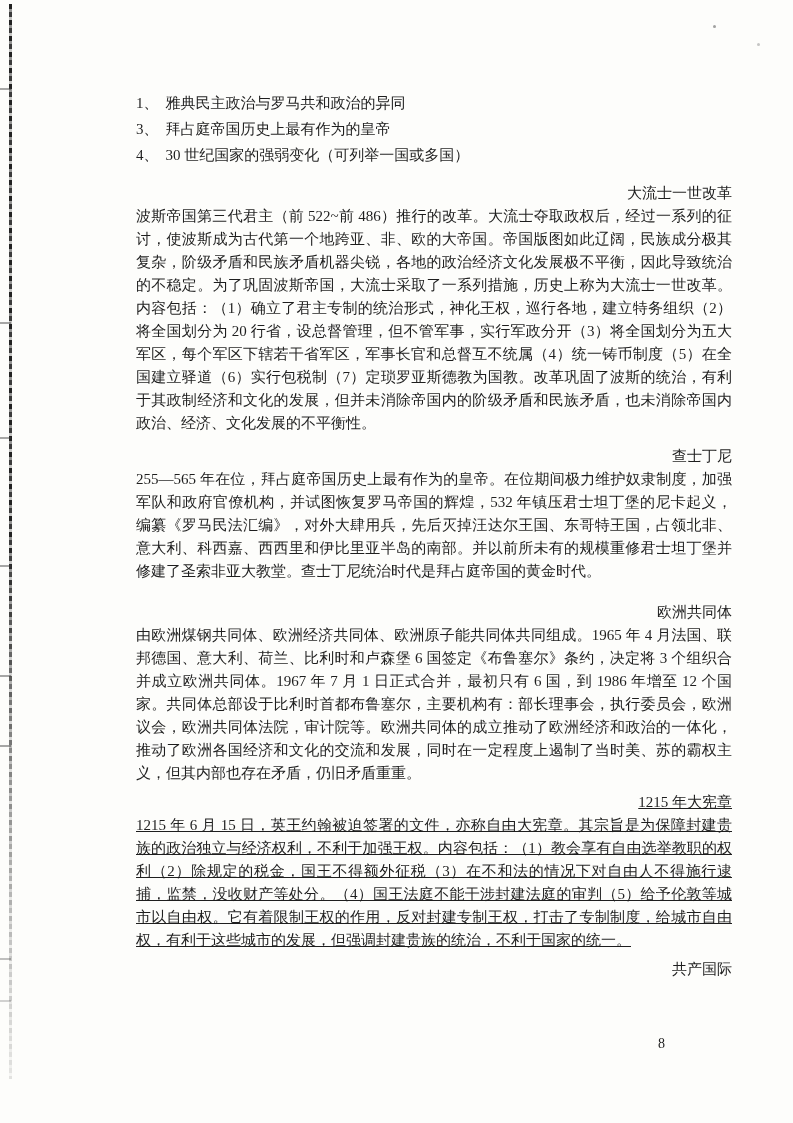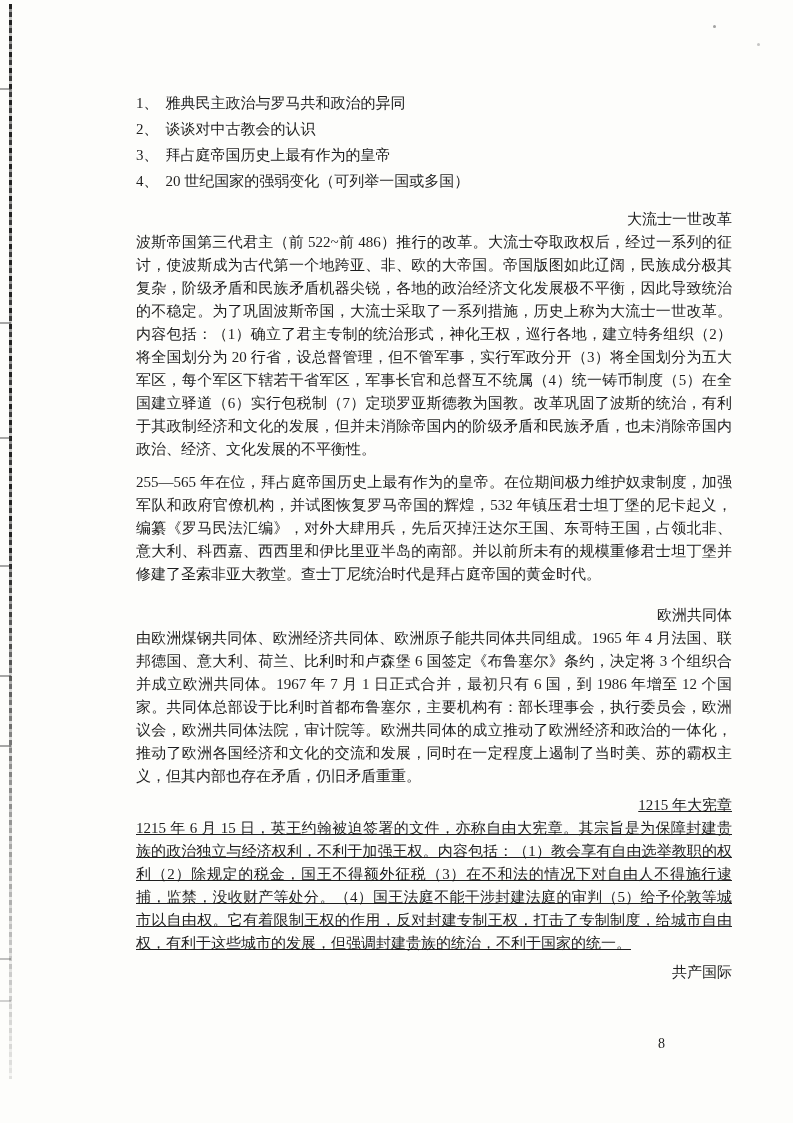--- a/index.html
+++ b/index.html
@@ -103,31 +103,31 @@
   <div class="tick" style="top:745px"></div>
   <div class="tick" style="top:958px; opacity:.7"></div>
   <div class="tick" style="top:1000px; opacity:.5"></div>
   <div class="speck" style="left:713px; top:25px"></div>
   <div class="speck" style="left:757px; top:43px; opacity:.6"></div>
 
   <div class="content">
 
     <ol class="qlist">
       <li><span class="qnum">1、</span><span>雅典民主政治与罗马共和政治的异同</span></li>
-      <li><span class="qnum">2、</span><span>谈谈对中古教会的认识</span></li>
       <li><span class="qnum">3、</span><span>拜占庭帝国历史上最有作为的皇帝</span></li>
-      <li><span class="qnum">4、</span><span>20 世纪国家的强弱变化（可列举一国或多国）</span></li>
+      <li><span class="qnum">4、</span><span>30 世纪国家的强弱变化（可列举一国或多国）</span></li>
     </ol>
 
     <section class="sec-darius">
       <h2>大流士一世改革</h2>
       <p>波斯帝国第三代君主（前 522~前 486）推行的改革。大流士夺取政权后，经过一系列的征讨，使波斯成为古代第一个地跨亚、非、欧的大帝国。帝国版图如此辽阔，民族成分极其复杂，阶级矛盾和民族矛盾机器尖锐，各地的政治经济文化发展极不平衡，因此导致统治的不稳定。为了巩固波斯帝国，大流士采取了一系列措施，历史上称为大流士一世改革。内容包括：（1）确立了君主专制的统治形式，神化王权，巡行各地，建立特务组织（2）将全国划分为 20 行省，设总督管理，但不管军事，实行军政分开（3）将全国划分为五大军区，每个军区下辖若干省军区，军事长官和总督互不统属（4）统一铸币制度（5）在全国建立驿道（6）实行包税制（7）定琐罗亚斯德教为国教。改革巩固了波斯的统治，有利于其政制经济和文化的发展，但并未消除帝国内的阶级矛盾和民族矛盾，也未消除帝国内政治、经济、文化发展的不平衡性。</p>
     </section>
 
     <section class="sec-justin">
+      <h2>查士丁尼</h2>
       <p>255—565 年在位，拜占庭帝国历史上最有作为的皇帝。在位期间极力维护奴隶制度，加强军队和政府官僚机构，并试图恢复罗马帝国的辉煌，532 年镇压君士坦丁堡的尼卡起义，编纂《罗马民法汇编》，对外大肆用兵，先后灭掉汪达尔王国、东哥特王国，占领北非、意大利、科西嘉、西西里和伊比里亚半岛的南部。并以前所未有的规模重修君士坦丁堡并修建了圣索非亚大教堂。查士丁尼统治时代是拜占庭帝国的黄金时代。</p>
     </section>
 
     <section class="sec-ec">
       <h2>欧洲共同体</h2>
       <p>由欧洲煤钢共同体、欧洲经济共同体、欧洲原子能共同体共同组成。1965 年 4 月法国、联邦德国、意大利、荷兰、比利时和卢森堡 6 国签定《布鲁塞尔》条约，决定将 3 个组织合并成立欧洲共同体。1967 年 7 月 1 日正式合并，最初只有 6 国，到 1986 年增至 12 个国家。共同体总部设于比利时首都布鲁塞尔，主要机构有：部长理事会，执行委员会，欧洲议会，欧洲共同体法院，审计院等。欧洲共同体的成立推动了欧洲经济和政治的一体化，推动了欧洲各国经济和文化的交流和发展，同时在一定程度上遏制了当时美、苏的霸权主义，但其内部也存在矛盾，仍旧矛盾重重。</p>
     </section>
 
     <section class="sec-magna">
       <h2>1215 年大宪章</h2>

